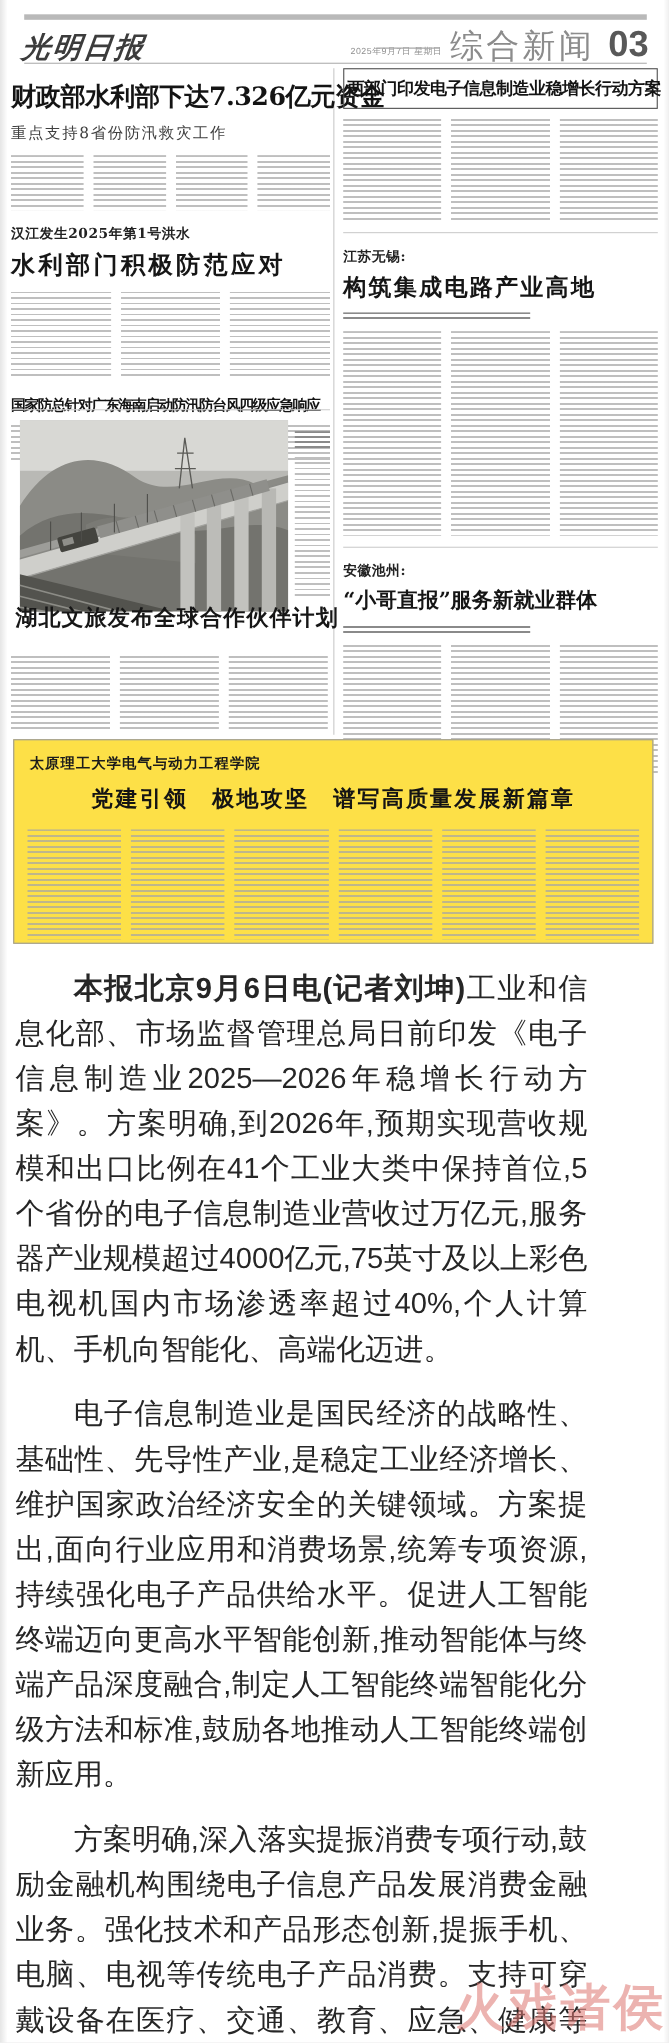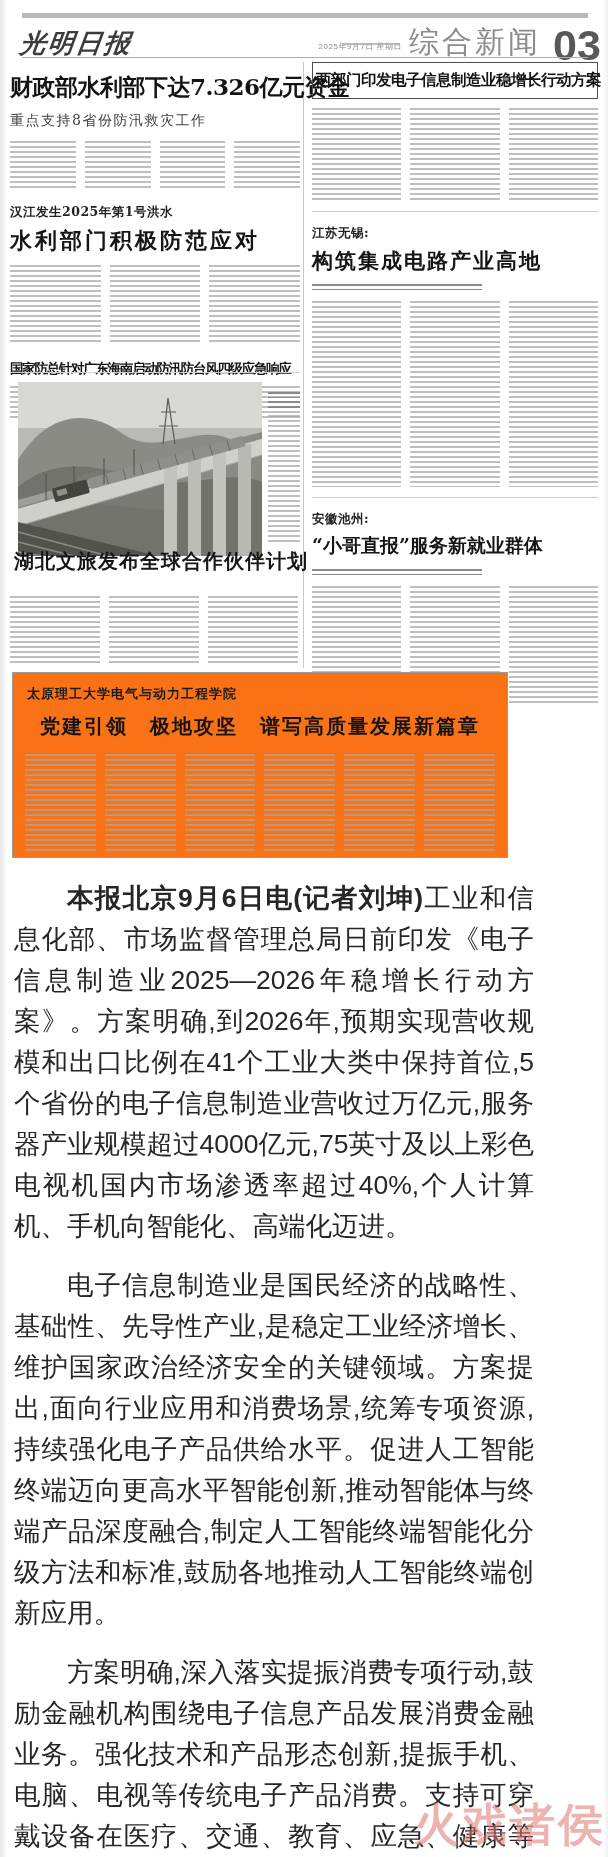--- a/index.html
+++ b/index.html
@@ -6,21 +6,21 @@
   .page{position:relative;width:608px;height:1857px;background:#ffffff;margin:0 auto;overflow:hidden;
         font-family:"Liberation Sans","DejaVu Sans",sans-serif;}
   
   .topbar{position:absolute;left:22px;top:13px;width:566px;height:5px;background:#b9b9b9;}
   .logo{position:absolute;left:20px;top:26px;font-family:"DejaVu Serif","Liberation Serif",serif;
         font-style:italic;font-weight:700;font-size:26px;color:#3c3c3c;transform:skewX(-7deg);letter-spacing:2px;}
   .dateline{position:absolute;left:120px;top:41px;width:282px;text-align:right;font-size:8px;color:#8f8f8f;letter-spacing:.5px;}
   .dateline-strip{position:absolute;left:342px;top:43px;width:58px;height:5px;}
   .section-title{position:absolute;left:409px;top:22px;font-family:"DejaVu Serif","Liberation Serif",serif;
         font-weight:400;font-size:30px;color:#8c8c8c;letter-spacing:3px;}
-  .page-num{position:absolute;left:553px;top:21px;font-weight:700;font-size:43px;color:#585858;}
+  .page-num{position:absolute;left:553px;top:21px;font-weight:700;font-size:33px;color:#585858;}
   .head-rule{position:absolute;left:22px;top:57px;width:566px;height:1px;background:#aeaeae;}
   
   .serif{font-family:"DejaVu Serif","Liberation Serif",serif;}
   .tx{background-image:repeating-linear-gradient(to bottom,#a6a6a6 0,#a6a6a6 1.8px,rgba(0,0,0,0) 1.8px,rgba(0,0,0,0) 5px);opacity:.72;}
   .tx-dark{background-image:repeating-linear-gradient(to bottom,#8a8a8a 0,#8a8a8a 1.8px,rgba(0,0,0,0) 1.8px,rgba(0,0,0,0) 4.6px);}
   .cols{display:flex;gap:9px;}
   .cols>div{flex:1;}
   .hr{height:1px;background:#cccccc;border:0;margin:0;}
   .vdiv{position:absolute;left:303px;top:62px;width:1px;height:606px;background:#c9c9c9;}
   
@@ -37,21 +37,21 @@
   .dbody{position:absolute;left:10px;top:596px;width:288px;height:70px;}
   .rule-photo{position:absolute;left:10px;top:372px;width:290px;height:1px;background:#cfcfcf;}
   
   .colR{position:absolute;left:312px;top:62px;width:286px;}
   .boxed{border:1.5px solid #4e4e4e;padding:7px 3px;font-weight:700;font-size:15.5px;
          color:#141414;letter-spacing:-.5px;white-space:nowrap;}
   .h-wuxi{margin:5px 0 3px;font-weight:700;font-size:21px;color:#151515;letter-spacing:2px;white-space:nowrap;}
   .byline{width:170px;height:7px;margin-top:9px;}
   .h-chizhou{margin:5px 0 10px;font-weight:700;font-size:19px;color:#151515;letter-spacing:0;white-space:nowrap;}
   
-  .banner{position:absolute;left:12px;top:672px;width:496px;height:186px;border:1px solid #9a9a9a;box-sizing:border-box;background:#f97316;}
+  .banner{position:absolute;left:12px;top:672px;width:582px;height:186px;border:1px solid #9a9a9a;box-sizing:border-box;background:#fde047;}
   .banner .kick2{margin:12px 0 0 14px;font-weight:700;font-size:13px;color:#1b1b1b;letter-spacing:1px;}
   .banner .h-banner{margin:10px 0 0;text-align:center;font-weight:700;font-size:20px;color:#141414;letter-spacing:2px;}
   .banner .cols{margin:14px 12px 0;height:100px;}
   
   .reader{position:absolute;left:0;top:862px;width:548px;padding:16px 14px 0;box-sizing:border-box;color:#262626;}
   .reader p{margin:0 0 18px;font-size:26.5px;line-height:41px;text-indent:2em;text-align:justify;text-justify:inter-character;}
   .reader b{font-weight:700;}
   .watermark{position:absolute;right:2px;top:1795px;font-family:Liberation Serif, serif;
         font-weight:700;font-size:45px;color:rgba(221,117,112,.55);letter-spacing:3px;white-space:nowrap;}
   .edge-l{position:absolute;left:0;top:0;width:7px;height:1857px;background:linear-gradient(to right,rgba(0,0,0,.10),rgba(0,0,0,0));}

